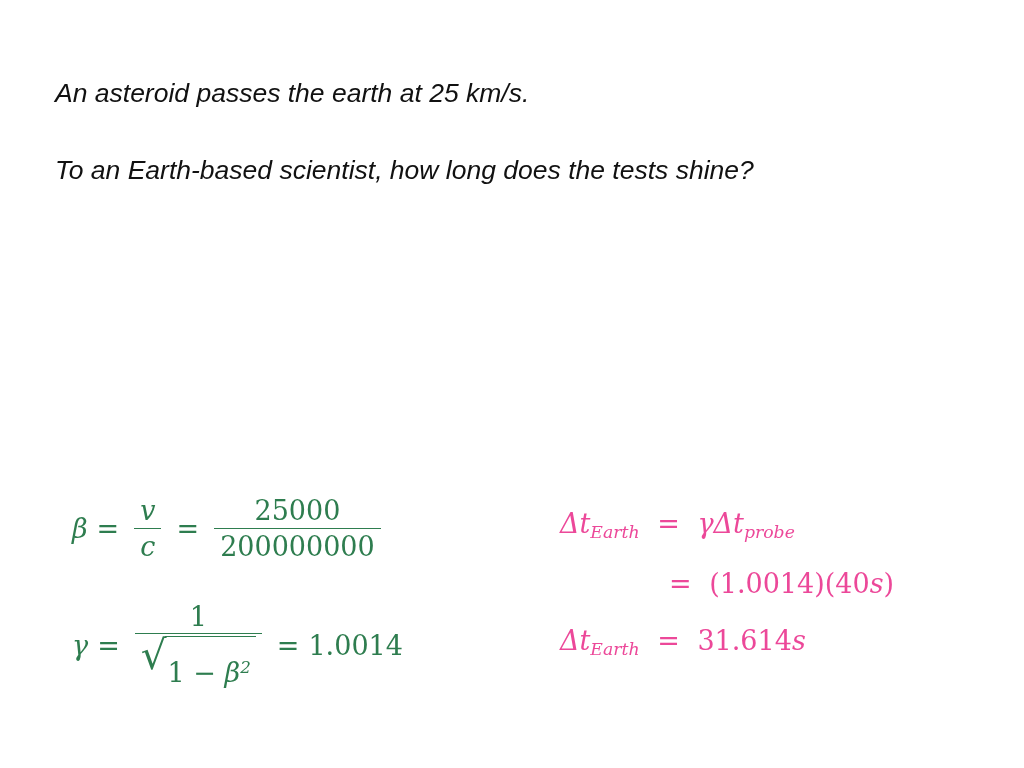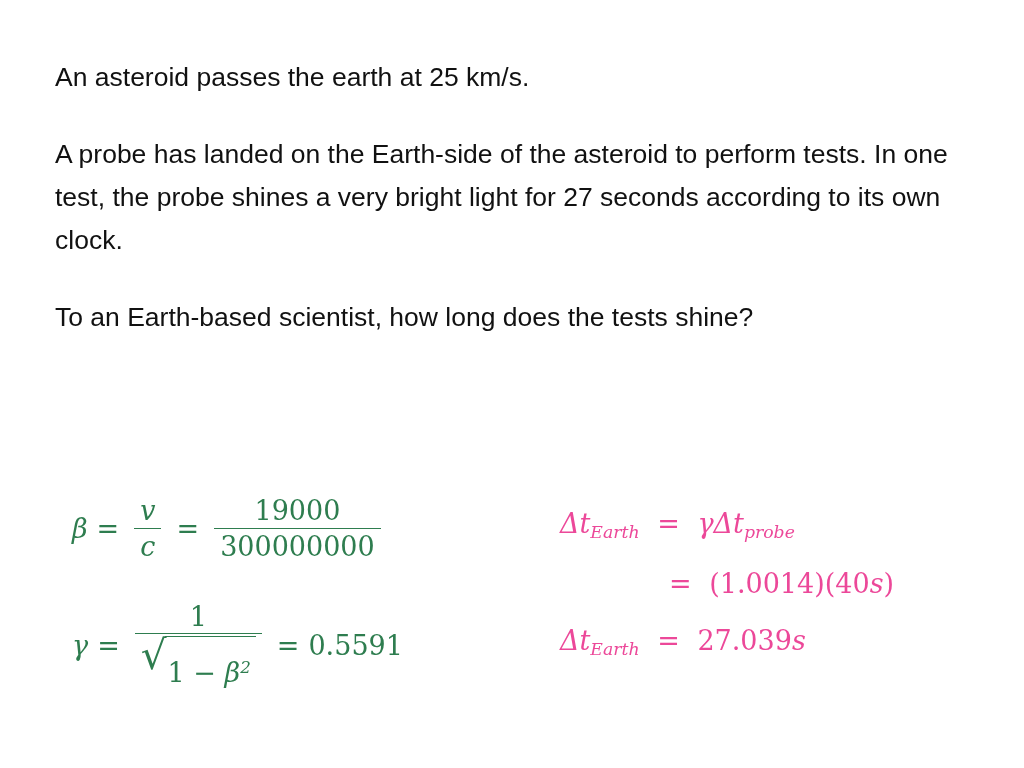--- a/index.html
+++ b/index.html
@@ -15,25 +15,26 @@
     position: relative;
     overflow: hidden;
   }
   .slide {
     position: absolute;
     inset: 0;
   }
   .prose {
     position: absolute;
     left: 55px;
-    top: 56px;
+    top: 72px;
     width: 930px;
     font-size: 26.5px;
     line-height: 1.62;
     color: #111111;
+    font-style: italic;
   }
   .para {
     margin: 0 0 34px 0;
   }
   .para:last-child { margin-bottom: 0; }
 
   
   .math-area {
     position: absolute;
     left: 0;
@@ -121,75 +122,74 @@
   }
   .eq-right-line.indent { padding-left: 100px; }
 </style>
 </head>
 <body>
 
 <div class="slide">
 
   <div class="prose">
     <p class="para">An asteroid passes the earth at 25 km/s.</p>
-    <p class="para">A probe has landed on the Earth-side of the asteroid to perform tests. In one test, the probe shines a very bright light for 27 seconds according to its own clock.</p>
     <p class="para">To an Earth-based scientist, how long does the tests shine?</p>
   </div>
 
   <div class="math-area">
 
     <div class="math-left">
 
       <div class="eq eq-beta">
         <span class="it">β</span>
         <span class="op">=</span>
         <span class="frac">
           <span class="num it">v</span>
           <span class="den it">c</span>
         </span>
         <span class="op">=</span>
         <span class="frac">
-          <span class="num">19000</span>
-          <span class="den">300000000</span>
+          <span class="num">25000</span>
+          <span class="den">200000000</span>
         </span>
       </div>
 
       <div class="eq eq-gamma">
         <span class="it">γ</span>
         <span class="op">=</span>
         <span class="frac">
           <span class="num">1</span>
           <span class="den">
             <span class="sqrt">
               <span class="radical">√</span>
               <span class="radicand"><span>1 − </span><span class="it">β</span><span class="sup">2</span></span>
             </span>
           </span>
         </span>
         <span class="op">=</span>
-        <span>0.5591</span>
+        <span>1.0014</span>
       </div>
 
     </div>
 
     <div class="math-right">
 
       <div class="eq-right-line">
         <span class="it">Δt</span><span class="sub">Earth</span>
         <span class="op">=</span>
         <span class="it">γ</span><span class="it">Δt</span><span class="sub">probe</span>
       </div>
 
       <div class="eq-right-line indent">
         <span class="op">=</span>
         <span>(1.0014)(40</span><span class="it">s</span><span>)</span>
       </div>
 
       <div class="eq-right-line">
         <span class="it">Δt</span><span class="sub">Earth</span>
         <span class="op">=</span>
-        <span>27.039</span><span class="it">s</span>
+        <span>31.614</span><span class="it">s</span>
       </div>
 
     </div>
 
   </div>
 </div>
 
 </body></html>

